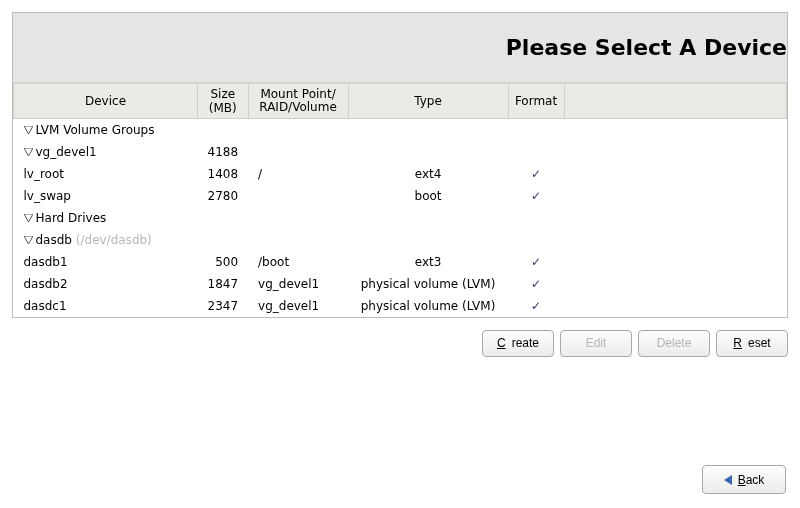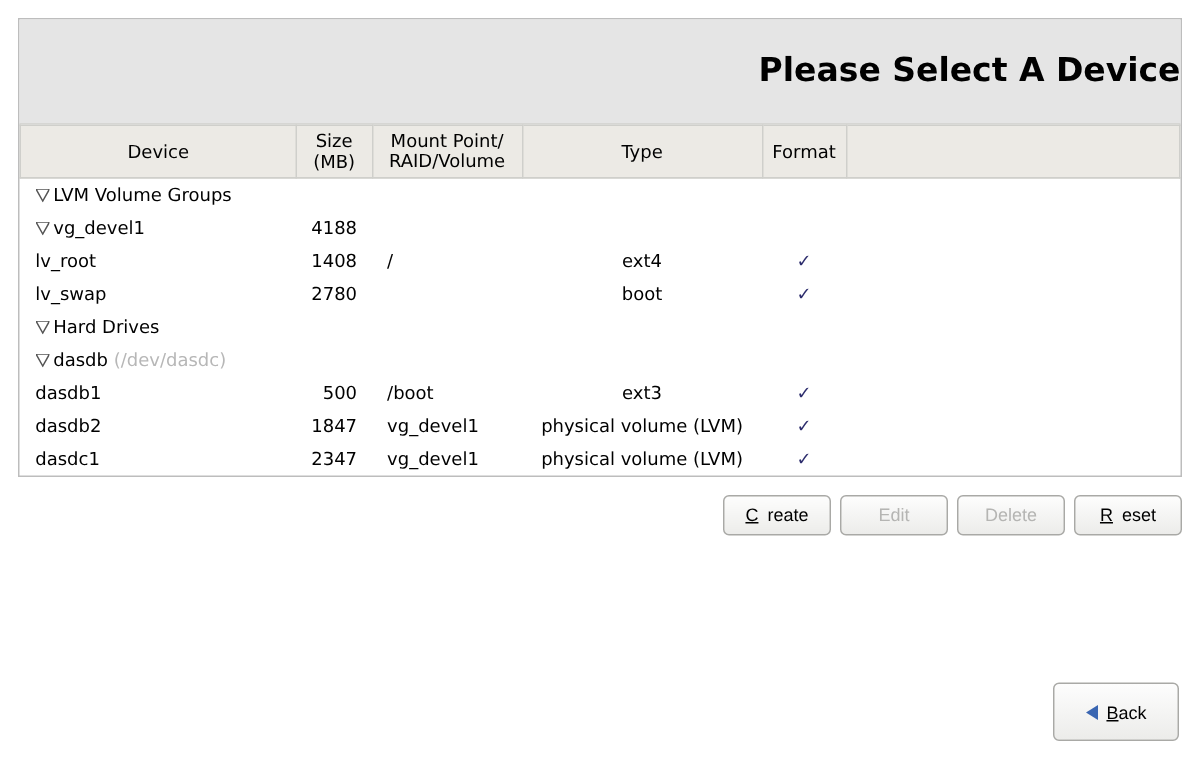--- a/index.html
+++ b/index.html
@@ -90,21 +90,21 @@
     cursor: pointer;
     display: inline-flex;
     align-items: center;
     justify-content: center;
     gap: 6px;
   }
   .btn.disabled {
     color: #b5b5b3;
     cursor: default;
   }
-  .btn.nav { min-width: 84px; height: 39px; }
+  .btn.nav { min-width: 84px; height: 29px; }
   .arrow-left, .arrow-right {
     display: inline-block; width: 0; height: 0;
     border-top: 5px solid transparent;
     border-bottom: 5px solid transparent;
   }
   .arrow-left { border-right: 8px solid #3a66b2; }
   .arrow-right { border-left: 8px solid #3a66b2; }
   .ul { text-decoration: underline; }
 </style>
 </head>
@@ -169,21 +169,21 @@
               </svg></span><span>Hard Drives</span></td>
           <td class="size-cell"></td>
           <td class="mount-cell"></td>
           <td class="type-cell"></td>
           <td class="format-cell"></td>
           <td></td>
         </tr>
         <tr>
           <td class="device-cell indent-1"><span class="tri"><svg width="9" height="9" viewBox="0 0 9 9">
                 <polygon points="0,0 9,0 4.5,8" fill="#fff" stroke="#555" stroke-width="1"></polygon>
-              </svg></span><span>dasdb</span><span class="dim"> (/dev/dasdc)</span></td>
+              </svg></span><span>dasdb</span><span class="dim"> (/dev/dasdb)</span></td>
           <td class="size-cell"></td>
           <td class="mount-cell"></td>
           <td class="type-cell"></td>
           <td class="format-cell"></td>
           <td></td>
         </tr>
         <tr>
           <td class="device-cell indent-2"><span>dasdb1</span></td>
           <td class="size-cell">500</td>
           <td class="mount-cell">/boot</td>

